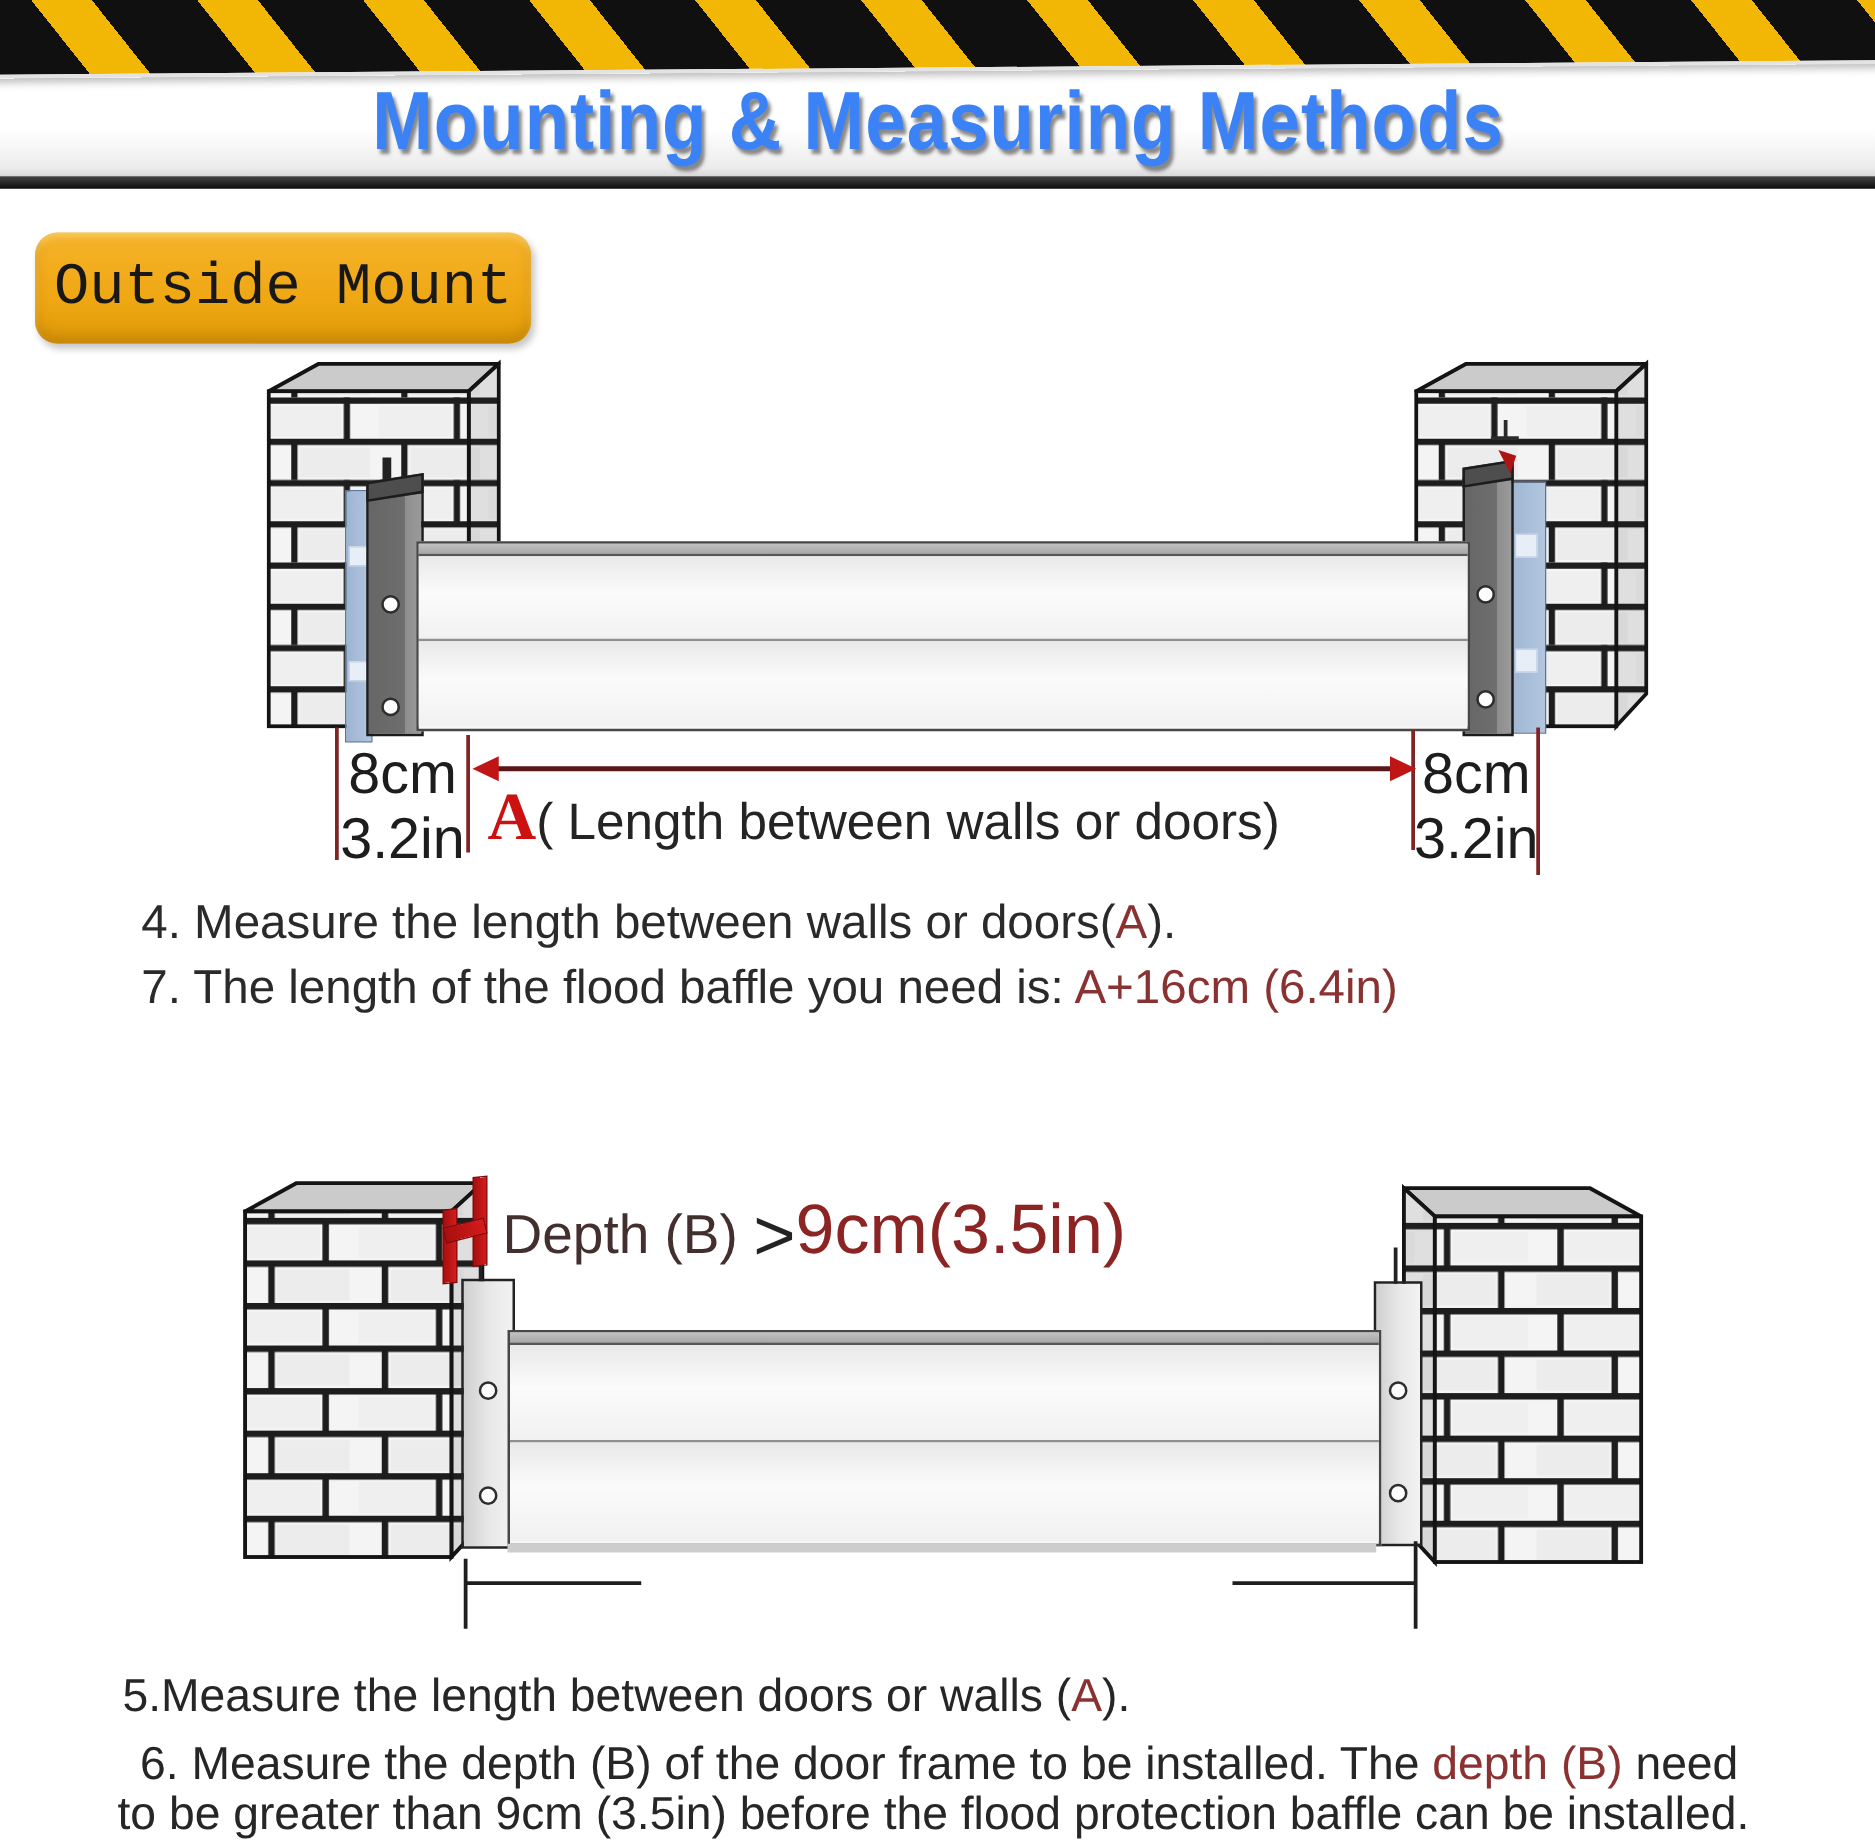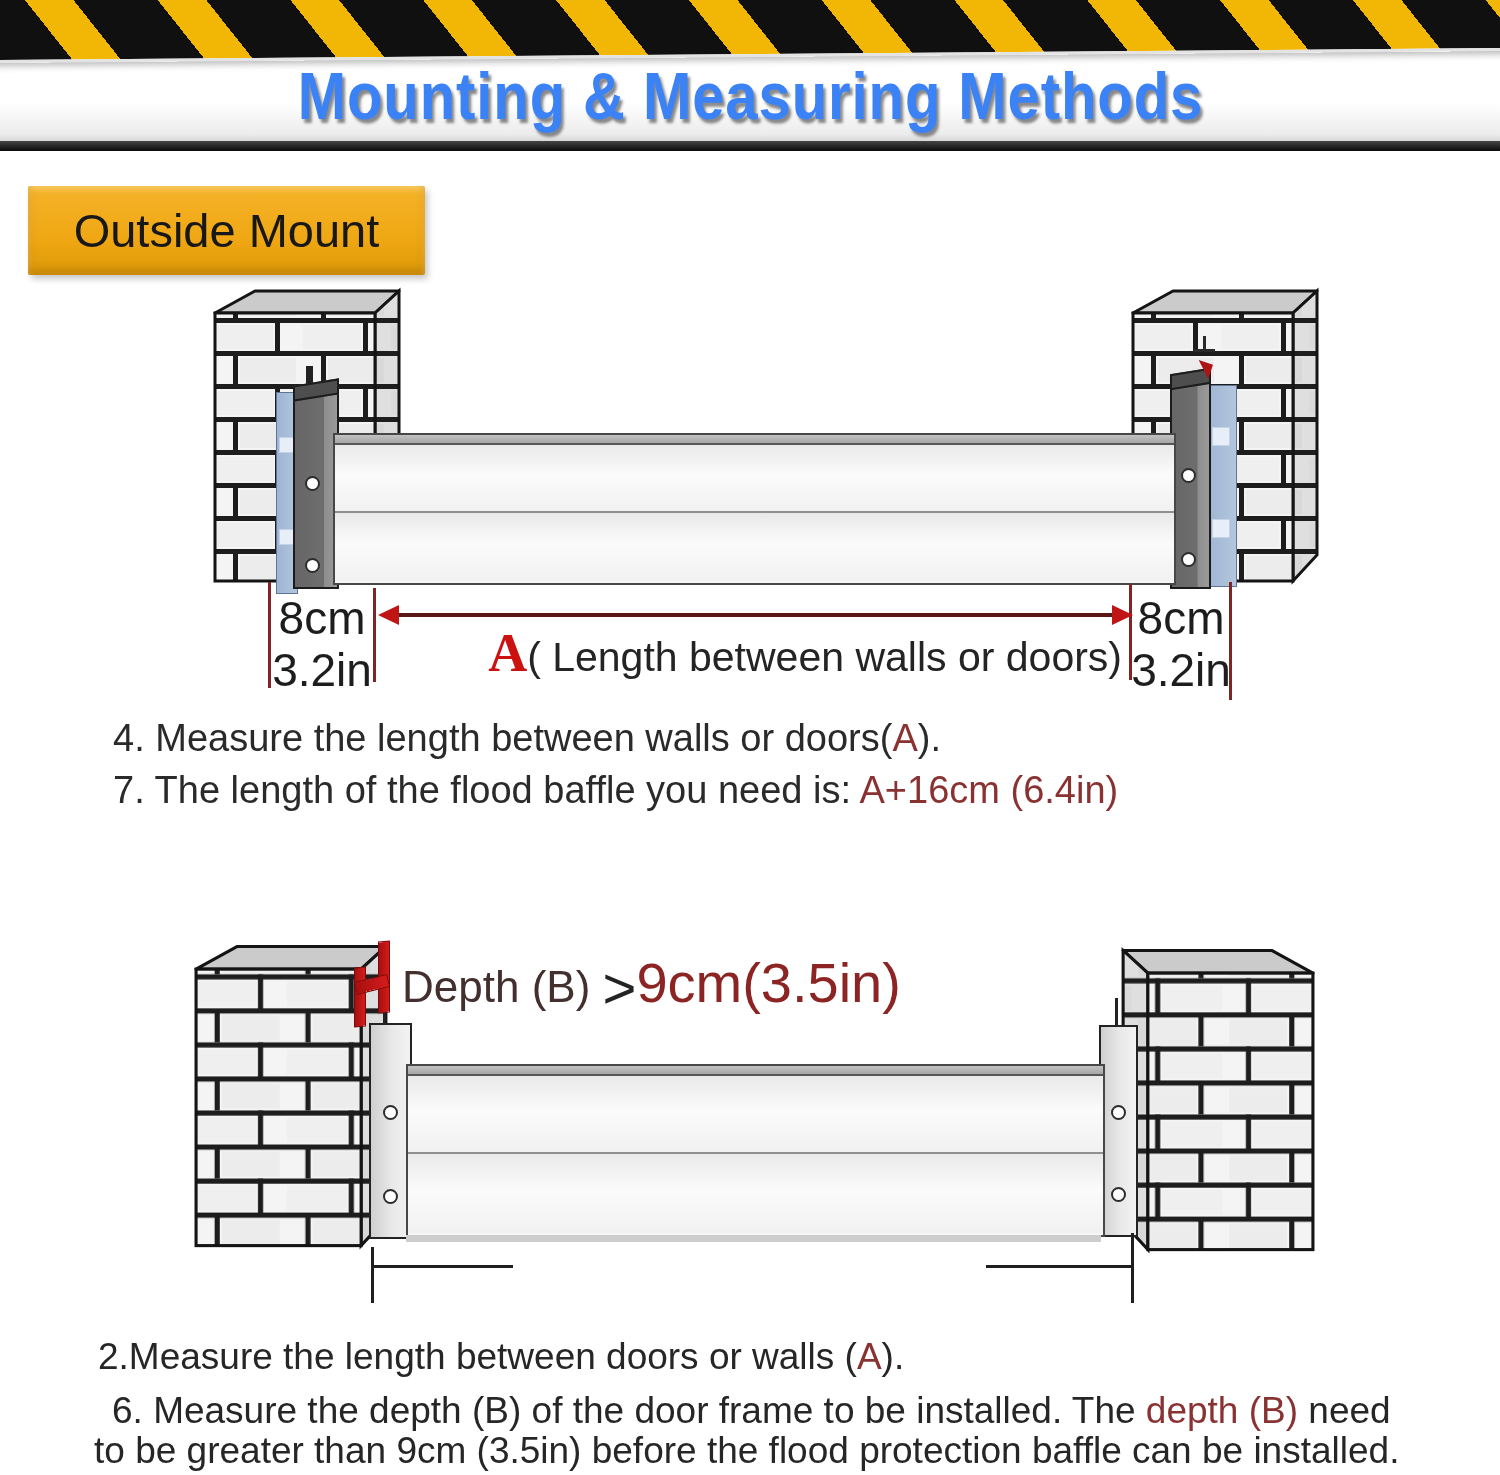--- a/index.html
+++ b/index.html
@@ -13,24 +13,24 @@
         border-bottom:3px solid #e3e3e3;box-shadow:0 3px 7px rgba(0,0,0,.28);}
   .titleband{left:0;top:56px;width:1500px;height:85px;
         background:linear-gradient(180deg,#ffffff 55%,#ececec 92%,#d8d8d8 100%);}
   .title{left:0;top:58px;width:1500px;text-align:center;font-size:66px;font-weight:700;
         color:#3b82f6;letter-spacing:1px;}
   .title>span{display:inline-block;transform:scaleX(.88);
         text-shadow:3px 4px 3px rgba(115,115,115,.85);}
   .hr1{left:0;top:141px;width:1500px;height:10px;background:linear-gradient(180deg,#454545,#0b0b0b);}
 
   
-  .badge{width:397px;height:89px;border-radius:2px;display:flex;align-items:center;justify-content:center;
+  .badge{width:397px;height:89px;border-radius:18px;display:flex;align-items:center;justify-content:center;
         font-size:47px;color:#181818;
         background:linear-gradient(180deg,#f6b32a 0%,#efa713 60%,#df9a08 100%);
-        box-shadow:inset 0 -6px 10px rgba(145,92,0,.35),inset 0 3px 6px rgba(255,232,160,.55),3px 4px 6px rgba(0,0,0,.22);}
+        box-shadow:inset 0 -6px 10px rgba(145,92,0,.35),inset 0 3px 6px rgba(255,232,160,.55),3px 4px 6px rgba(0,0,0,.22);font-family:Liberation Mono, monospace;}
   .badge-outside{left:28px;top:186px;}
   .badge-inside{left:28px;top:838px;}
 
   
   svg.pillar{display:block;}
 
   
   .bluestrip{background:linear-gradient(90deg,#9db4d2,#b3c6de);border:1px solid #5d7597;}
   .bluestrip .sq{position:absolute;background:#e7eef7;border:1px solid #c3d2e4;}
   .chan-dark{background:linear-gradient(90deg,#666 0,#6e6e6e 68%,#8e8e8e 70%,#9a9a9a 100%);
@@ -57,21 +57,21 @@
   .ah.right{border-top:10px solid transparent;border-bottom:10px solid transparent;border-left:21px solid #c01515;}
   .mini-arrow{width:0;height:0;border-left:15px solid transparent;border-top:15px solid #ad1414;transform:rotate(18deg);}
   .tmark-h{background:#2a2a2a;height:3px;}
   .tmark-v{background:#2a2a2a;width:3px;}
 
   
   .rH{background:linear-gradient(90deg,#a80f0f,#d41c1c);box-shadow:0 0 0 1px #7e0b0b;}
 
   
   .lbl-stack{text-align:center;font-size:46px;color:#1d1d1d;line-height:1.14;}
-  .a-label{text-align:right;white-space:nowrap;}
+  .a-label{text-align:left;white-space:nowrap;}
   .a-letter{font-family:"Liberation Serif",serif;font-weight:700;font-size:54px;color:#cc1111;}
   .a-rest{font-size:41px;color:#242424;}
   .steps{font-size:38px;color:#2a2a2a;line-height:52px;white-space:nowrap;}
   .maroon{color:#8a3232;}
   .depth-lbl{white-space:nowrap;}
   .depth-pre{font-size:44px;color:#43302e;}
   .depth-gt{font-size:58px;color:#232323;vertical-align:-6px;line-height:.8;}
   .depth-val{font-size:56px;color:#8c2424;}
   .idim-lbl{font-size:45px;color:#242424;text-align:center;white-space:nowrap;}
   .bstep{font-size:37px;color:#262626;white-space:nowrap;}
@@ -207,21 +207,21 @@
     <div class="panel" style="height:79px"></div>
   </div>
   <div class="abs ibar-shadow" style="left:406px;top:1235px;width:695px;height:7px"></div>
 
   <div class="abs tickK" style="left:371px;top:1247px;width:3px;height:56px"></div>
   <div class="abs dimlineK" style="left:373px;top:1265px;width:140px;height:3px"></div>
   <div class="abs dimlineK" style="left:986px;top:1265px;width:147px;height:3px"></div>
   <div class="abs tickK" style="left:1131px;top:1233px;width:3px;height:70px"></div>
 
   <div class="abs bstep" style="left:98px;top:1336px">
-    <span>2.Measure the length between doors or walls (</span><span class="maroon">A</span><span>).</span>
+    <span>5.Measure the length between doors or walls (</span><span class="maroon">A</span><span>).</span>
   </div>
   <div class="abs bstep" style="left:112px;top:1390px">
     <span>6. Measure the depth (B) of the door frame to be installed. The </span><span class="maroon">depth (B)</span><span> need</span>
   </div>
   <div class="abs bstep" style="left:94px;top:1430px">
     <span>to be greater than 9cm (3.5in) before the flood protection baffle can be installed.</span>
   </div>
 
 </div>
 

